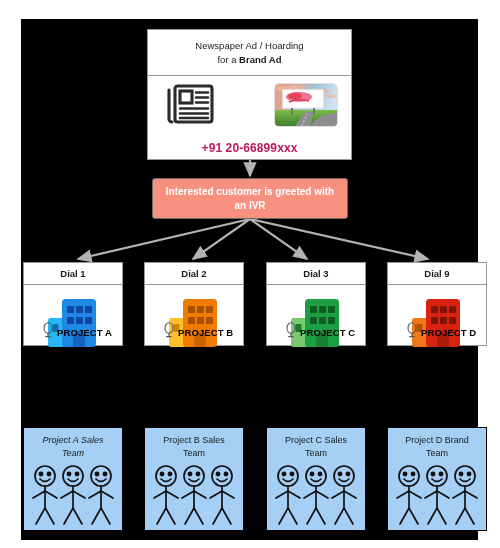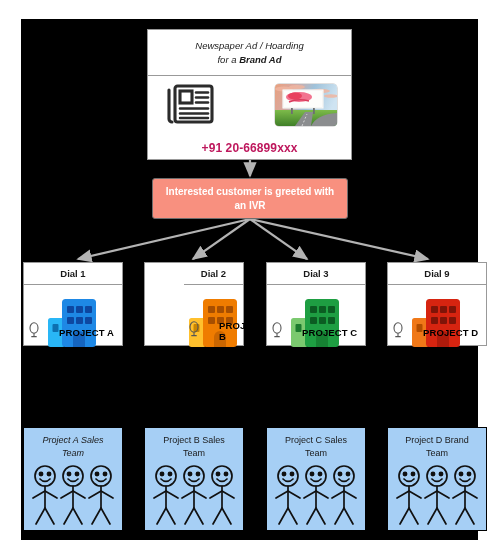--- a/index.html
+++ b/index.html
@@ -46,21 +46,20 @@
     border-bottom: 1px solid #999999;
     display: flex;
     align-items: center;
     justify-content: center;
     text-align: center;
     font-size: 9.5px;
     color: #1a1a1a;
     line-height: 1.45;
     padding: 0 8px;
     box-sizing: border-box;
-    font-style: italic;
   }
   #ad-card-title b { font-weight: bold; }
   #ad-card-media {
     flex: 1;
     position: relative;
   }
   #ad-card-phone {
     height: 22px;
     display: flex;
     align-items: center;
@@ -114,21 +113,21 @@
 
   
   .dial-card {
     top: 243px;
     width: 100px;
     height: 84px;
     display: flex;
     flex-direction: column;
   }
   .dial-card.d1 { left: 2px; }
-  .dial-card.d2 { left: 123px; padding-left: 39px; }
+  .dial-card.d2 { left: 123px; }
   .dial-card.d3 { left: 245px; }
   .dial-card.d4 { left: 366px; }
 
   .dial-head {
     height: 21px;
     border-bottom: 1px solid #999999;
     display: flex;
     align-items: center;
     justify-content: center;
     font-size: 9.5px;
@@ -140,25 +139,25 @@
     position: relative;
   }
   .dial-building {
     position: absolute;
     left: 50%;
     top: 8px;
     transform: translateX(-50%);
   }
   .dial-foot {
     position: absolute;
-    left: 4px;
+    left: 18px;
     bottom: 3px;
     display: flex;
     align-items: center;
-    gap: 19px;
+    gap: 3px;
   }
   .dial-foot .label {
     font-size: 9.5px;
     font-weight: bold;
     color: #000000;
     letter-spacing: .1px;
   }
 
   
   .team-box {

